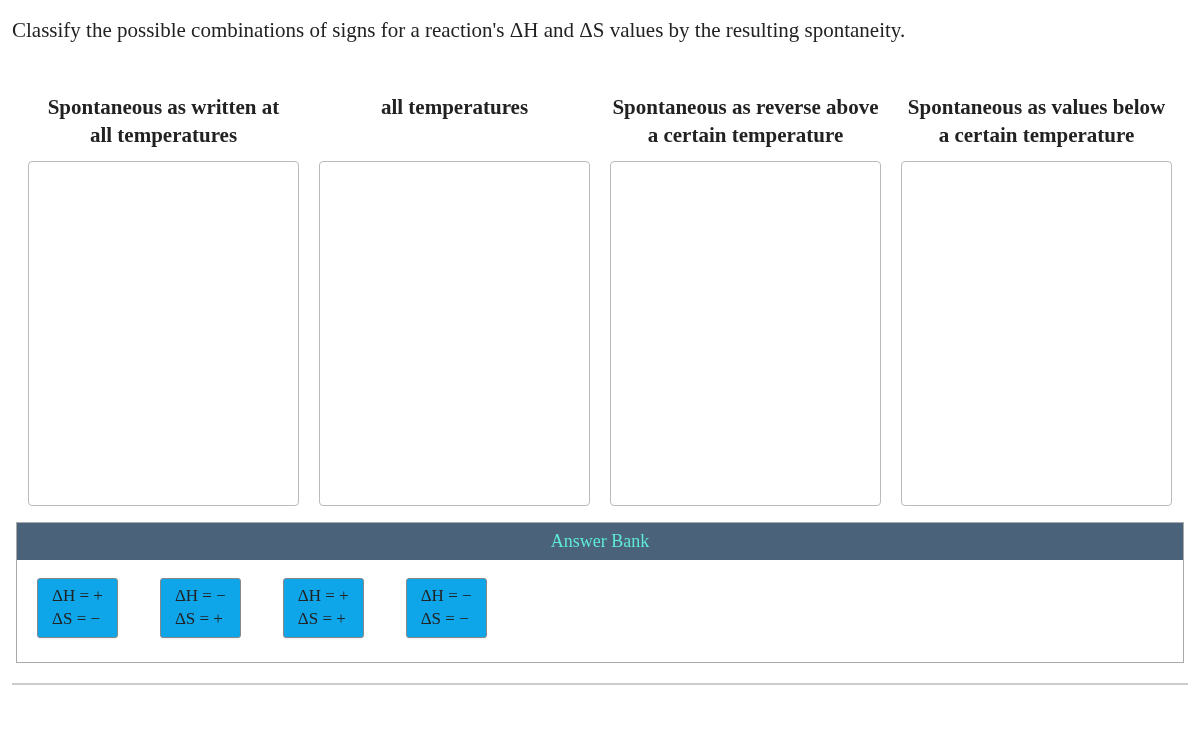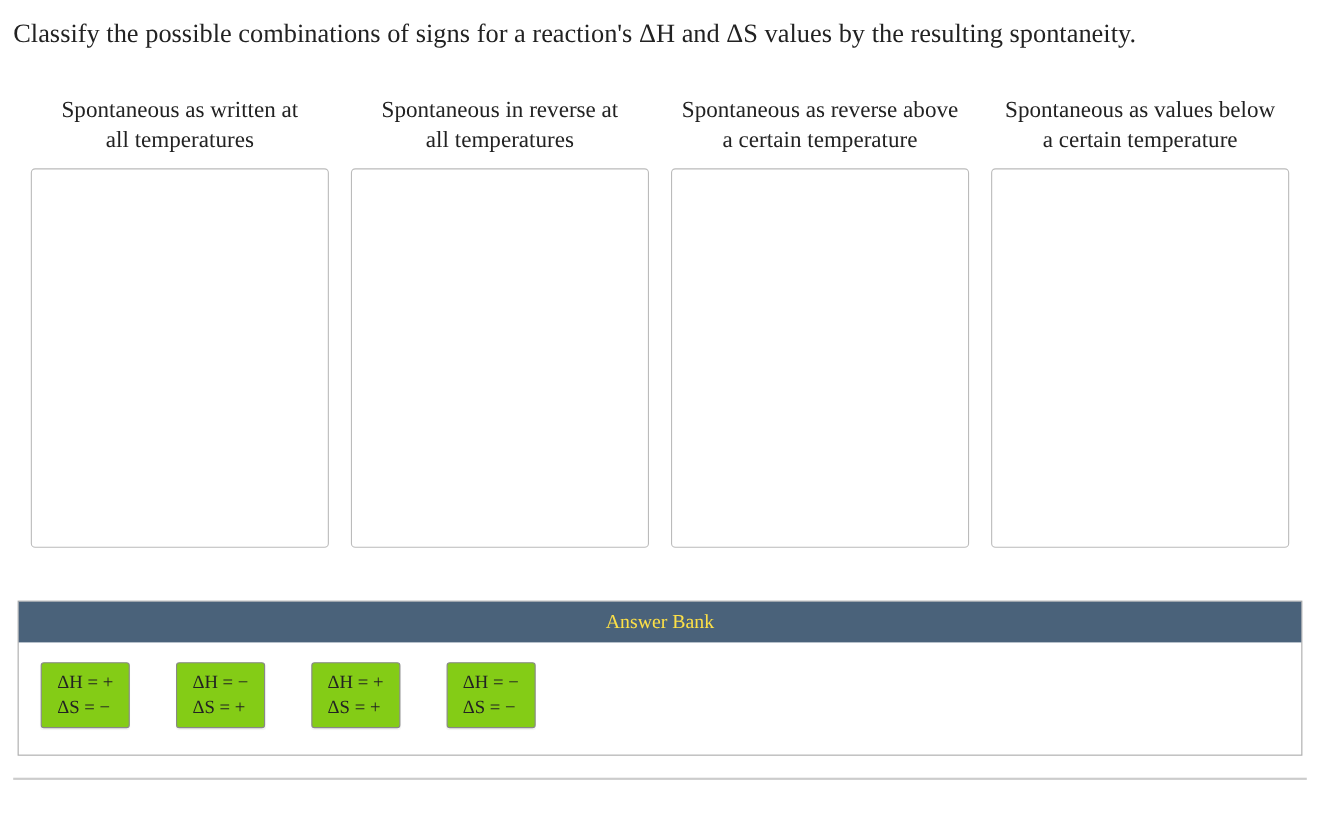--- a/index.html
+++ b/index.html
@@ -5,28 +5,29 @@
     * { box-sizing: border-box; margin: 0; padding: 0; }
     body {
       font-family: Georgia, 'Times New Roman', serif;
       font-size: 20px;
       color: #222;
       background: #fff;
       padding: 18px 12px;
       width: 1200px;
     }
     .question-text {
-      font-size: 24px;
-      margin-bottom: 40px;
+      font-size: 21px;
+      margin-bottom: 50px;
     }
     .categories {
       display: flex;
       gap: 20px;
-      margin-bottom: 48px;
+      margin-bottom: 16px;
       padding: 0 16px;
+      font-weight: bold;
     }
     .category {
       flex: 1;
       display: flex;
       flex-direction: column;
       align-items: center;
     }
     .category-header {
       text-align: center;
       font-size: 21px;
@@ -43,34 +44,34 @@
       border: 1px solid #bbb;
       border-radius: 4px;
       background: #fff;
     }
     .answer-bank-container {
       border: 1px solid #aaa;
       margin: 0 4px;
     }
     .answer-bank-header {
       background: #4a627a;
-      color: #fde047;
+      color: #5eead4;
       text-align: center;
       font-size: 18px;
       padding: 8px 0;
     }
     .answer-bank-body {
       padding: 18px 20px 24px;
       display: flex;
       gap: 42px;
     }
     .tile {
       border: 1px solid #888;
       border-radius: 3px;
-      background: #84cc16;
+      background: #0ea5e9;
       padding: 6px 14px;
       font-size: 17px;
       font-family: Georgia, 'Times New Roman', serif;
       line-height: 1.35;
       cursor: move;
       box-shadow: 0 1px 1px rgba(0,0,0,0.05);
     }
     .tile-row { white-space: nowrap; }
     hr.bottom-rule {
       margin-top: 20px;
@@ -86,21 +87,20 @@
 <div class="categories">
   <div class="category">
     <div class="category-header">
       <span>Spontaneous as written at</span>
       <span>all temperatures</span>
     </div>
     <div class="dropzone"></div>
   </div>
   <div class="category">
     <div class="category-header">
-      <span>Spontaneous in reverse at</span>
       <span>all temperatures</span>
     </div>
     <div class="dropzone"></div>
   </div>
   <div class="category">
     <div class="category-header">
       <span>Spontaneous as reverse above</span>
       <span>a certain temperature</span>
     </div>
     <div class="dropzone"></div>

